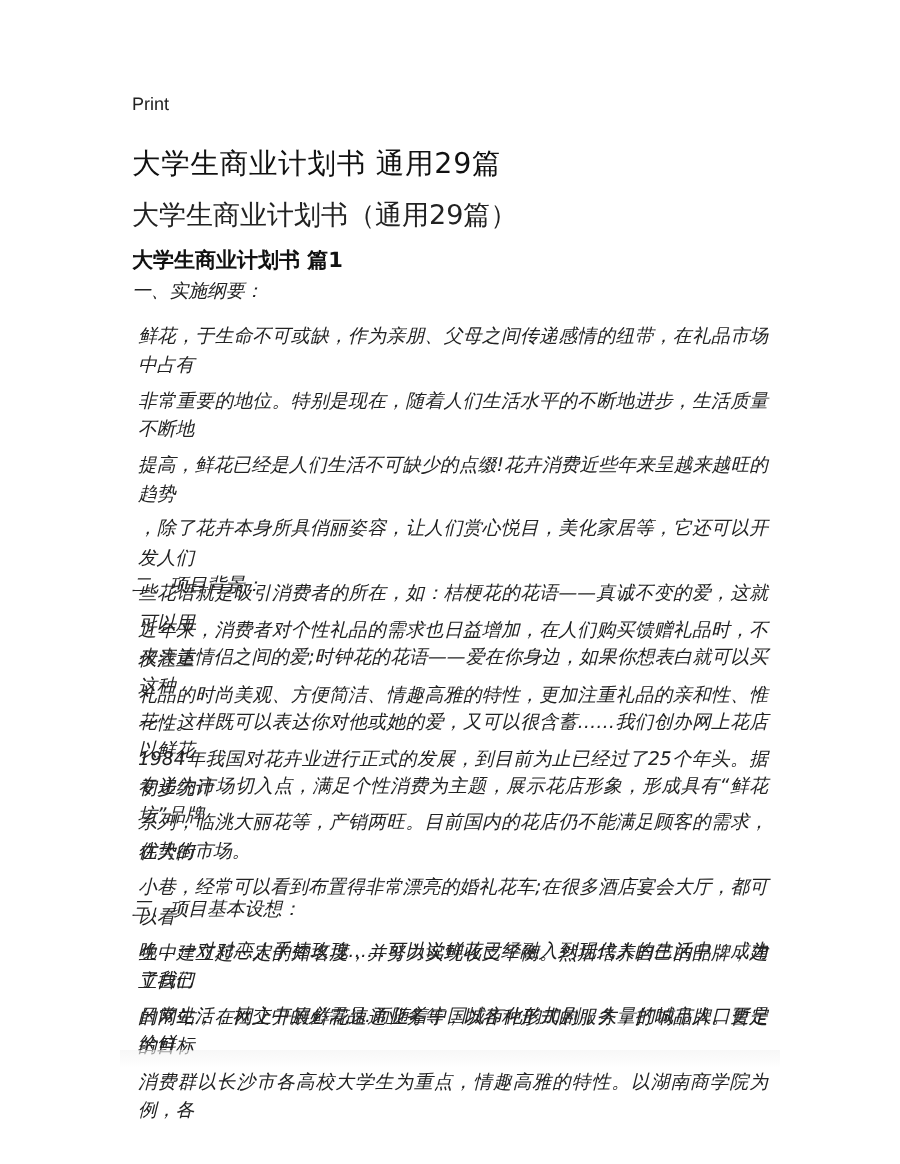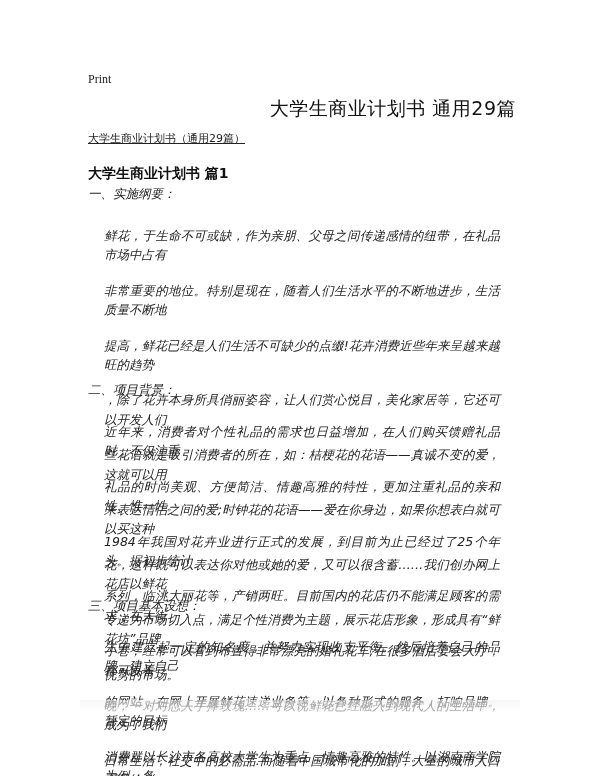--- a/index.html
+++ b/index.html
@@ -3,34 +3,34 @@
 <meta charset="utf-8">
 <style>
   html, body { margin: 0; padding: 0; background: #ffffff; }
   body {
     width: 600px; height: 776px; overflow: hidden; position: relative;
     font-family: "DejaVu Sans", "Liberation Sans", sans-serif;
     color: #1a1a1a;
   }
   .page { position: absolute; left: 88px; top: 0; width: 428px; }
   .print-label {
-    position: absolute; top: 72px; left: 0;
-    font-family: Liberation Serif, serif;
+    position: absolute; top: 62px; left: 0;
+    font-family: Liberation Sans, sans-serif;
     font-size: 12px; color: #222; text-align: right;
   }
   .doc-title {
     position: absolute; top: 96px; left: 0; width: 428px;
-    text-align: right; font-size: 19px; font-weight: normal; color: #111;
+    text-align: left; font-size: 19px; font-weight: normal; color: #111;
     letter-spacing: 0.5px;
   }
-  .subtitle { position: absolute; top: 131px; left: 0; font-size: 11px; color: #222; text-decoration: underline; }
+  .subtitle { position: absolute; top: 131px; left: 0; font-size: 18px; color: #222; }
   .section-heading-main { position: absolute; top: 165px; left: 0; font-size: 14px; font-weight: bold; color: #111; }
   .block { position: absolute; left: 0; width: 428px; font-size: 12.5px; line-height: 19.4px; color: #222; font-style: italic; }
   .heading { font-size: 12.5px; color: #222; }
-  .para p { margin: 16px; text-align: justify; }
+  .para p { margin: 4px; text-align: justify; }
   .fade {
     position: absolute; left: 80px; top: 700px; width: 440px; height: 12px;
     background: linear-gradient(#f2f2f2, #ffffff);
     opacity: 0.6;
   }
 </style>
 </head>
 <body>
 
 <div class="page">

